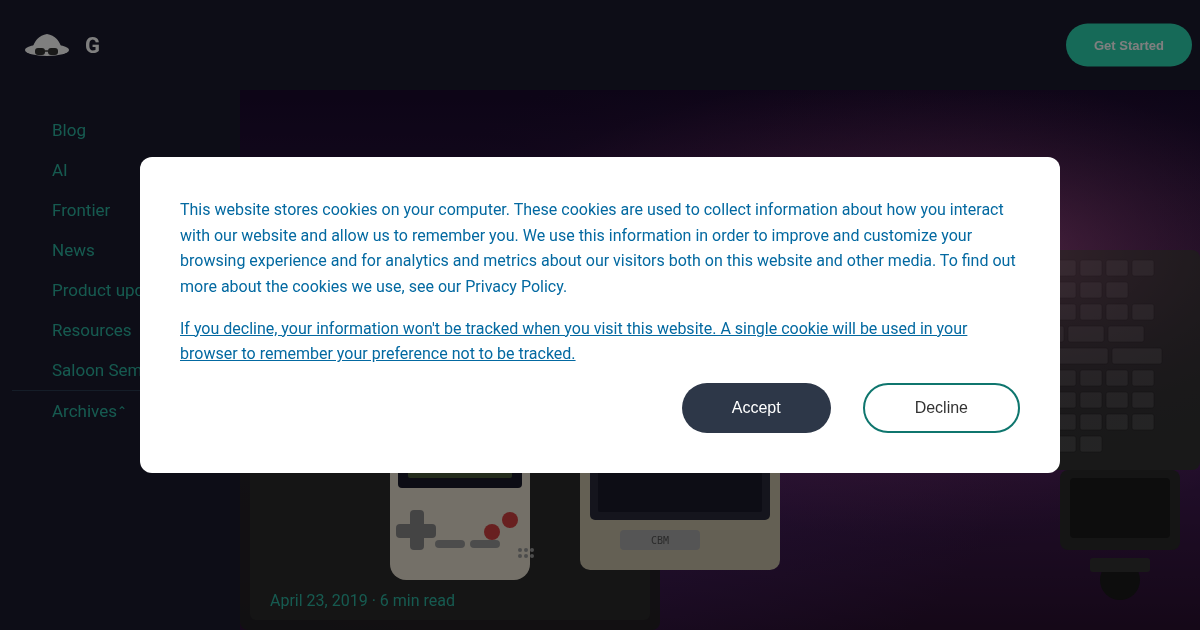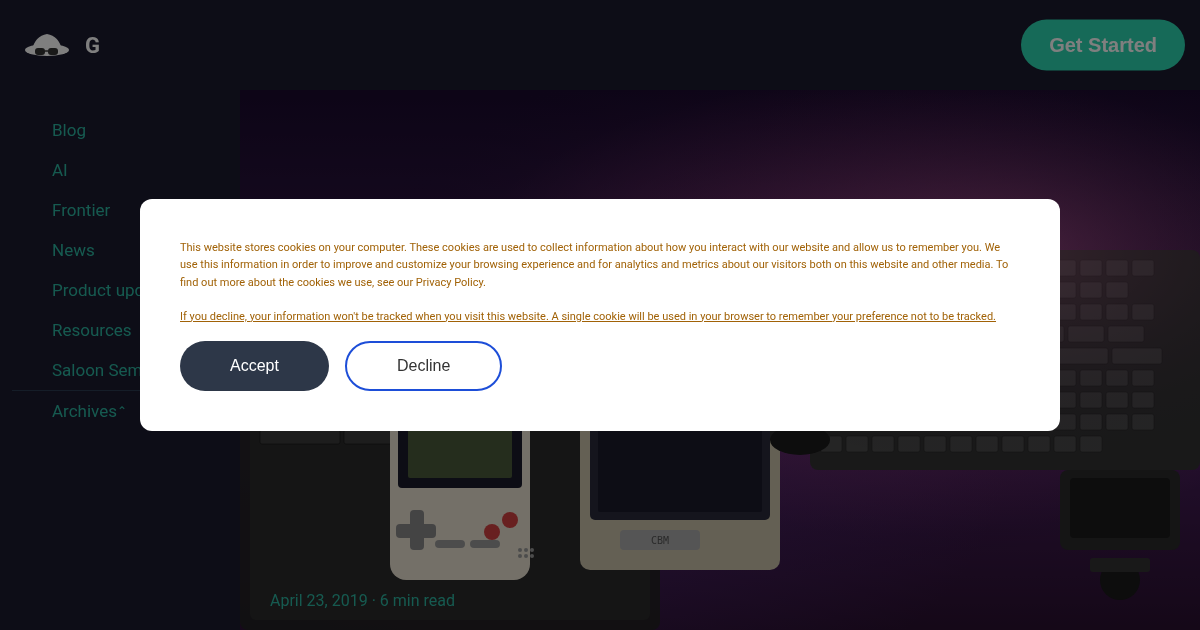--- a/index.html
+++ b/index.html
@@ -31,29 +31,29 @@
       width: 55px;
       height: 55px;
     }
     .logo-text {
       color: #fff;
       font-size: 22px;
       font-weight: 700;
     }
     .get-started-btn {
       position: absolute;
-      right: 15px;
+      right: 8px;
       top: 50%;
       transform: translateY(-50%);
       background: #2dd4b0;
       color: #fff;
       border: none;
       border-radius: 30px;
       padding: 14px 28px;
-      font-size: 20px;
+      font-size: 13px;
       font-weight: 600;
       cursor: pointer;
     }
 
     
     .main-layout {
       display: flex;
       height: 540px;
     }
 
@@ -150,51 +150,51 @@
     .cookie-modal {
       background: #fff;
       border-radius: 12px;
       padding: 40px;
       max-width: 920px;
       width: 90%;
       position: relative;
     }
 
     .cookie-modal p {
-      color: #a16207;
-      font-size: 11px;
+      color: #0369a1;
+      font-size: 16px;
       line-height: 1.6;
       margin-bottom: 16px;
     }
 
     .cookie-modal p:last-of-type {
       text-decoration: underline;
     }
 
     .cookie-buttons {
       display: flex;
-      gap: 16px;
-      justify-content: flex-start;
+      gap: 32px;
+      justify-content: flex-end;
     }
 
     .btn-accept {
       background: #2d3748;
       color: #fff;
       border: none;
       border-radius: 30px;
       padding: 14px 50px;
       font-size: 16px;
       cursor: pointer;
       font-weight: 500;
     }
 
     .btn-decline {
       background: #fff;
       color: #333;
-      border: 2px solid #1d4ed8;
+      border: 2px solid #0f766e;
       border-radius: 30px;
       padding: 14px 50px;
       font-size: 16px;
       cursor: pointer;
       font-weight: 500;
     }
   </style>
 </head>
 <body>
 

